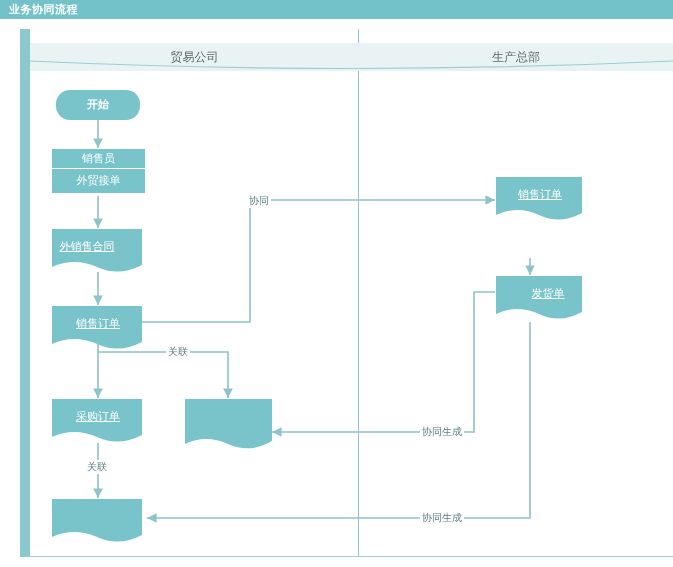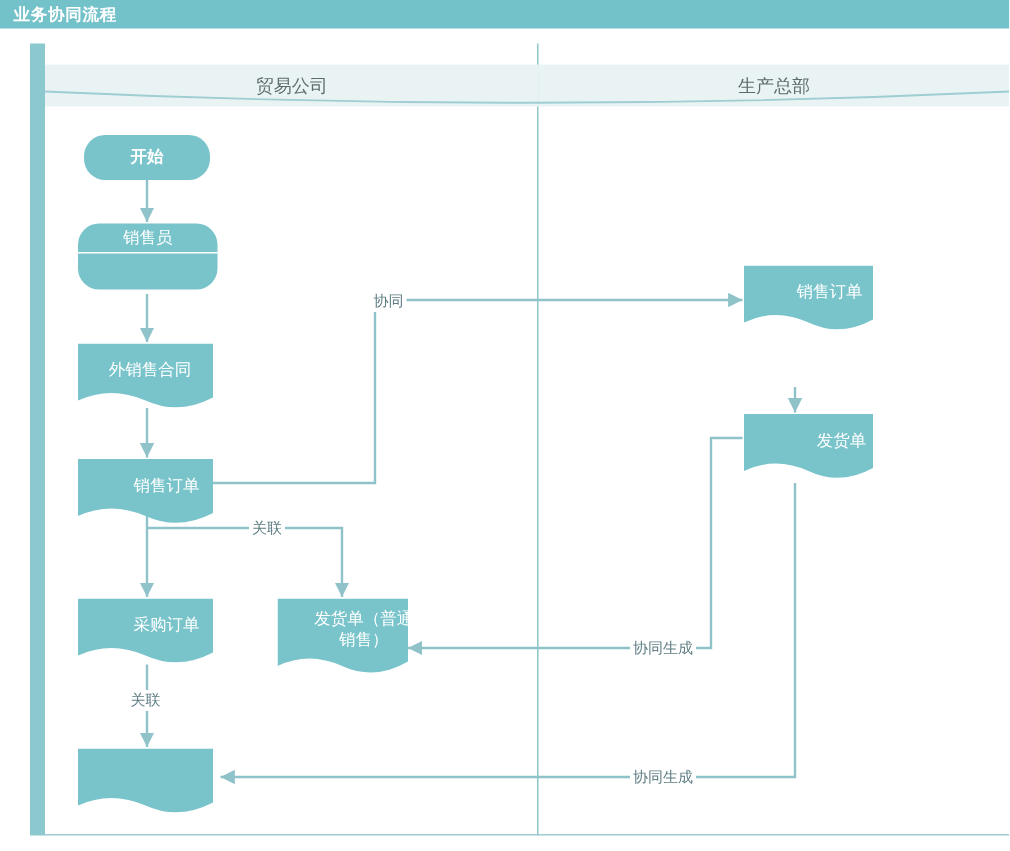--- a/index.html
+++ b/index.html
@@ -117,28 +117,29 @@
     align-items: center;
     justify-content: center;
   }
   
   .node-doc {
     background: transparent;
   }
   .node-doc svg { position: absolute; left: 0; top: 0; }
   .node-doc .doc-text {
     position: absolute;
-    left: 14px; top: 0;
+    left: 1px; top: 0;
     width: 100%;
     display: flex;
     align-items: center;
     justify-content: center;
     z-index: 2;
     padding: 0 4px;
     box-sizing: border-box;
+    text-decoration: underline;
   }
 
   
   #wires {
     position: absolute;
     left: 0; top: 0;
     width: 673px; height: 567px;
     pointer-events: none;
   }
   .edge-label {
@@ -208,22 +209,23 @@
   <span class="edge-label" style="left:247px; top:194px;">协同</span>
   <span class="edge-label" style="left:166px; top:345px;">关联</span>
   <span class="edge-label" style="left:85px;  top:460px;">关联</span>
   <span class="edge-label" style="left:420px; top:425px;">协同生成</span>
   <span class="edge-label" style="left:420px; top:511px;">协同生成</span>
 
   <div class="node node-pill" style="left:56px; top:90px; width:84px; height:30px;">
     <span class="node-label">开始</span>
   </div>
 
-  <div class="node node-split" style="left:52px; top:149px; width:93px; height:44px;border-radius:14px;">
+  <div class="node node-split" style="left:52px; top:149px; width:93px; height:44px;">
     <div class="split-top">销售员</div>
+    <div class="split-bottom">外贸接单</div>
   </div>
 
   <div class="node node-doc" style="left:52px; top:229px; width:68px; height:45px;">
     <svg width="90" height="45" viewBox="0 0 90 45" preserveAspectRatio="none">
       <path d="M0,0 L90,0 L90,36 Q67,48 45,38 Q22,28 0,38 Z" fill="#79c4cb"></path>
     </svg>
     <div class="doc-text" style="height:36px;">外销售合同</div>
   </div>
 
   <div class="node node-doc" style="left:52px; top:306px; width:90px; height:45px;">
@@ -237,22 +239,20 @@
     <svg width="90" height="45" viewBox="0 0 90 45" preserveAspectRatio="none">
       <path d="M0,0 L90,0 L90,36 Q67,48 45,38 Q22,28 0,38 Z" fill="#79c4cb"></path>
     </svg>
     <div class="doc-text" style="height:36px;">采购订单</div>
   </div>
 
   <div class="node node-doc" style="left:185px; top:399px; width:87px; height:52px;">
     <svg width="87" height="52" viewBox="0 0 87 52" preserveAspectRatio="none">
       <path d="M0,0 L87,0 L87,42 Q65,55 43,45 Q21,35 0,45 Z" fill="#79c4cb"></path>
     </svg>
-    <div class="doc-text" style="height:42px;">发货单（普通
-销售）</div>
   </div>
 
   <div class="node node-doc" style="left:52px; top:499px; width:90px; height:45px;">
     <svg width="90" height="45" viewBox="0 0 90 45" preserveAspectRatio="none">
       <path d="M0,0 L90,0 L90,36 Q67,48 45,38 Q22,28 0,38 Z" fill="#79c4cb"></path>
     </svg>
   </div>
 
   <div class="node node-doc" style="left:496px; top:177px; width:86px; height:45px;">
     <svg width="86" height="45" viewBox="0 0 86 45" preserveAspectRatio="none">

